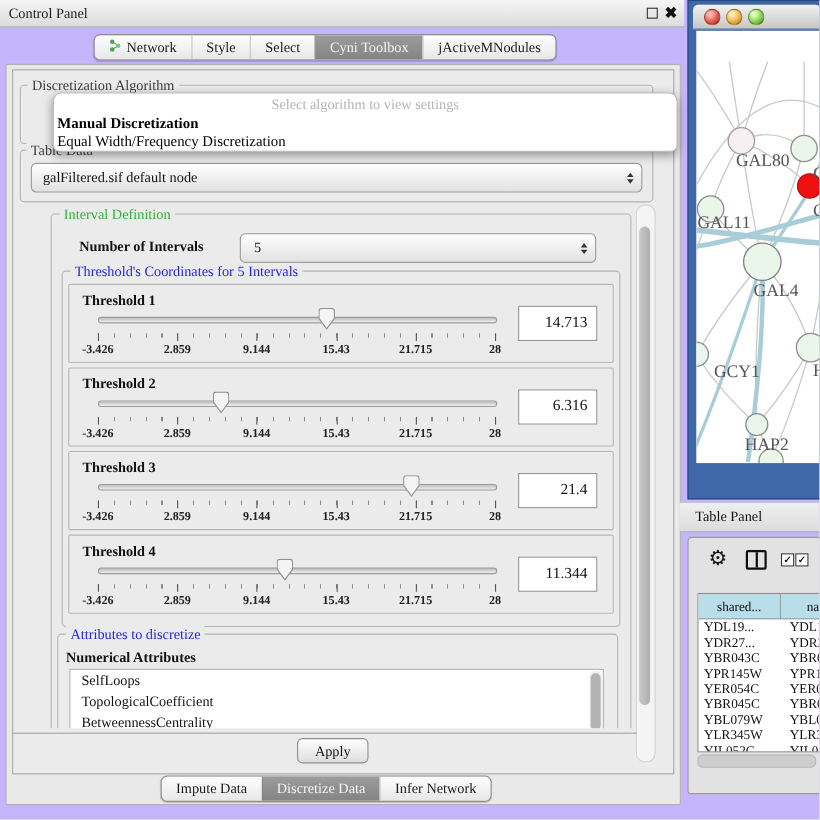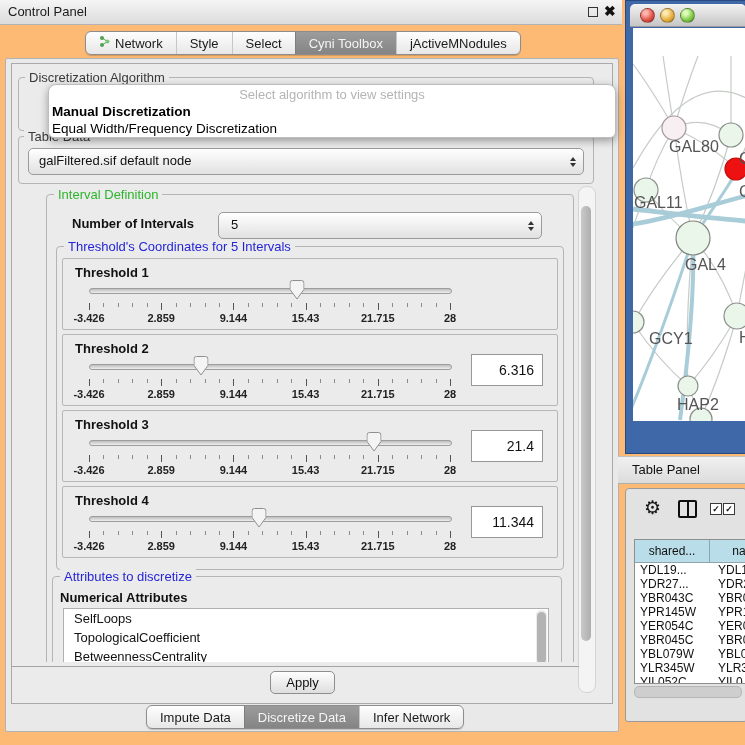--- a/index.html
+++ b/index.html
@@ -1,17 +1,17 @@
 <!DOCTYPE html>
 <html><head>
 <meta charset="utf-8">
 <style>
   html,body{margin:0;padding:0;background:#e8e8e8;}
-  .stage{position:relative;width:745px;height:745px;background:#fdba74;overflow:hidden;
-         font-family:Liberation Sans, sans-serif;color:#111;}
+  .stage{position:relative;width:745px;height:745px;background:#c4b5fd;overflow:hidden;
+         font-family:Liberation Serif, serif;color:#111;}
   .abs{position:absolute;}
 
   
   .cp-titlebar{position:absolute;left:0;top:0;width:622px;height:24px;
     background:linear-gradient(#f5f5f5,#dcdcdc);border-bottom:1px solid #b3b3b3;}
   .cp-title{position:absolute;left:8px;top:4px;font-size:13px;color:#1a1a1a;}
   .float-ic{position:absolute;left:588px;top:7px;width:8px;height:8px;border:1.5px solid #333;}
   .close-ic{position:absolute;left:604px;top:3px;font-size:14px;font-weight:bold;color:#111;}
 
   .seg-tabs{position:absolute;display:flex;height:22px;border:1px solid #8d8d8d;border-radius:6px;
@@ -206,20 +206,21 @@
           <span class="tick-label" style="left: 20%;">2.859</span>
           <span class="tick-major" style="left: 40%;"></span>
           <span class="tick-label" style="left: 40%;">9.144</span>
           <span class="tick-major" style="left: 60%;"></span>
           <span class="tick-label" style="left: 60%;">15.43</span>
           <span class="tick-major" style="left: 80%;"></span>
           <span class="tick-label" style="left: 80%;">21.715</span>
           <span class="tick-major" style="left: 100%;"></span>
           <span class="tick-label" style="left: 100%;">28</span>
         </div>
+      <div class="val-box">14.713</div>
     </div>
 
     <div class="thr-box" style="top:148px;">
       <span class="thr-label">Threshold 2</span>
       <div class="track-zone">
         <div class="track"></div>
         <svg class="thumb" width="15" height="20" viewBox="0 0 15 20" style="left: 30.9998%;">
             <path d="M3 .5 h9 q2.5 0 2.5 2.5 v6.5 l-7 9.5 l-7 -9.5 v-6.5 q0 -2.5 2.5 -2.5 z" fill="#f4f4f4" stroke="#8f8f8f"></path>
           </svg>
       </div>

